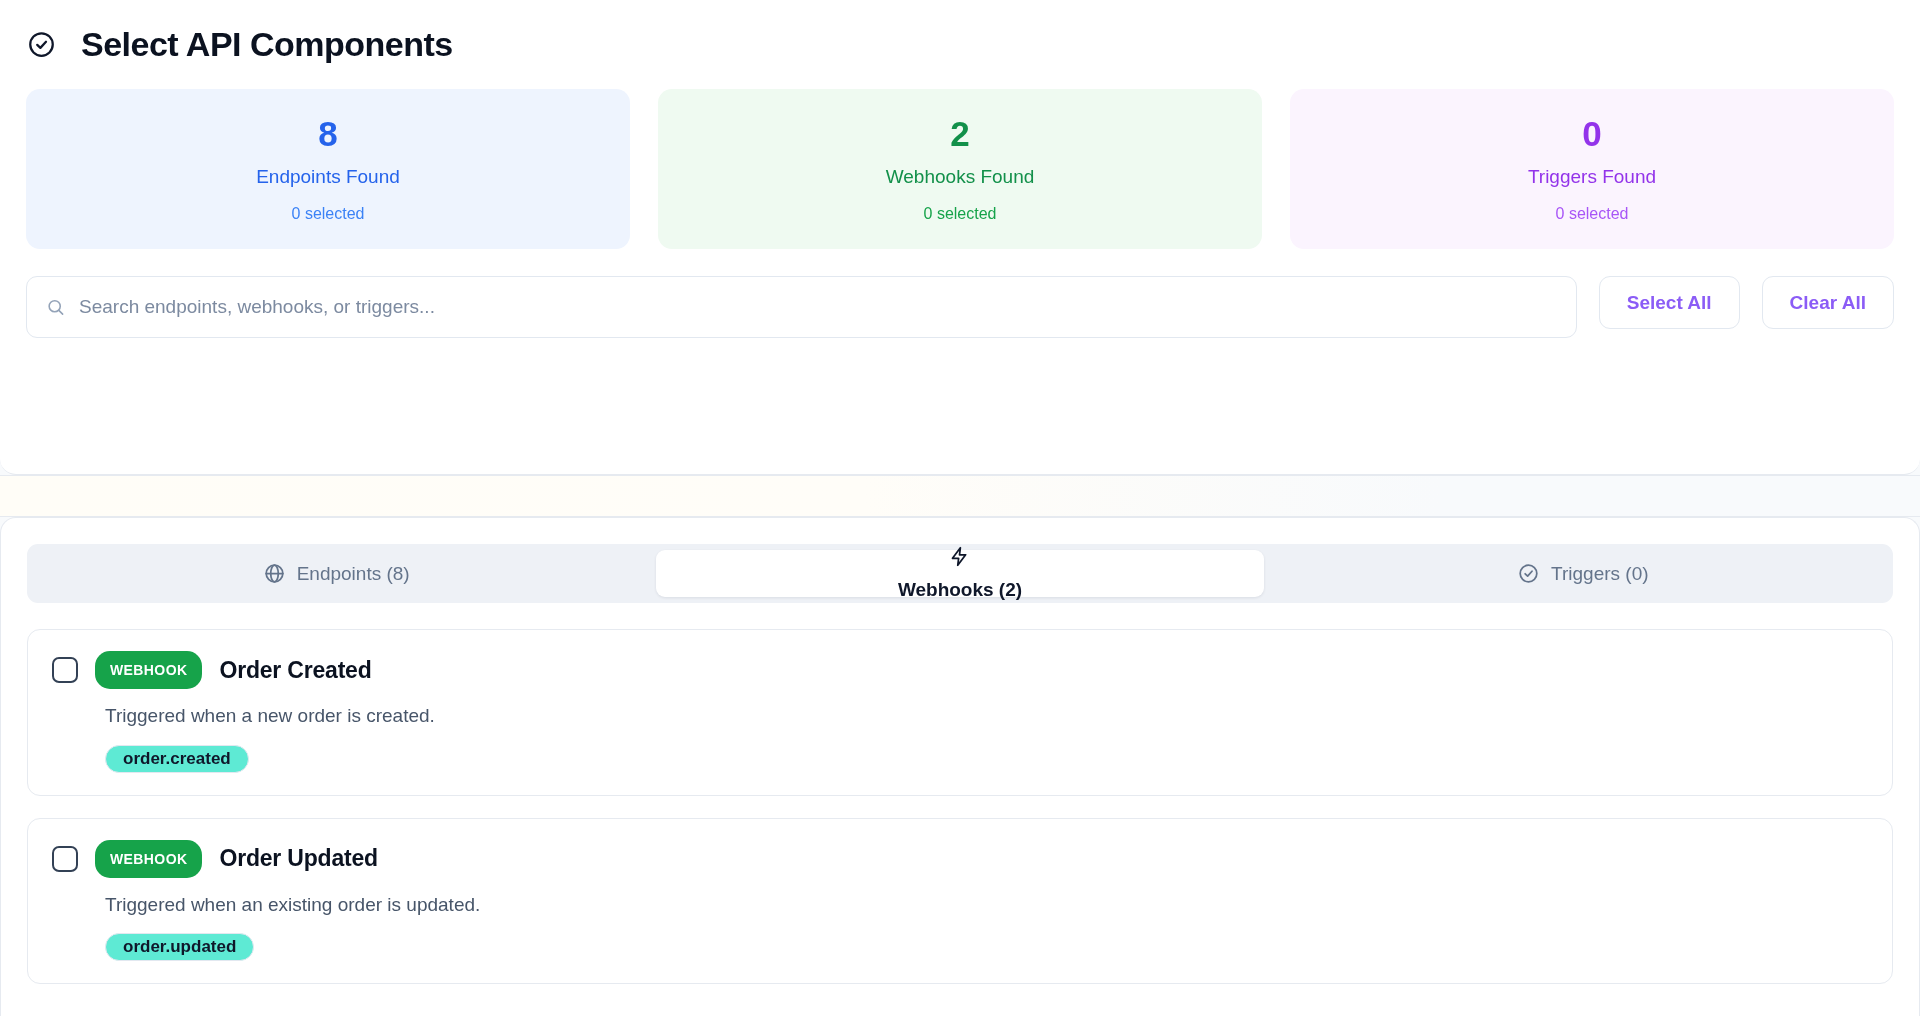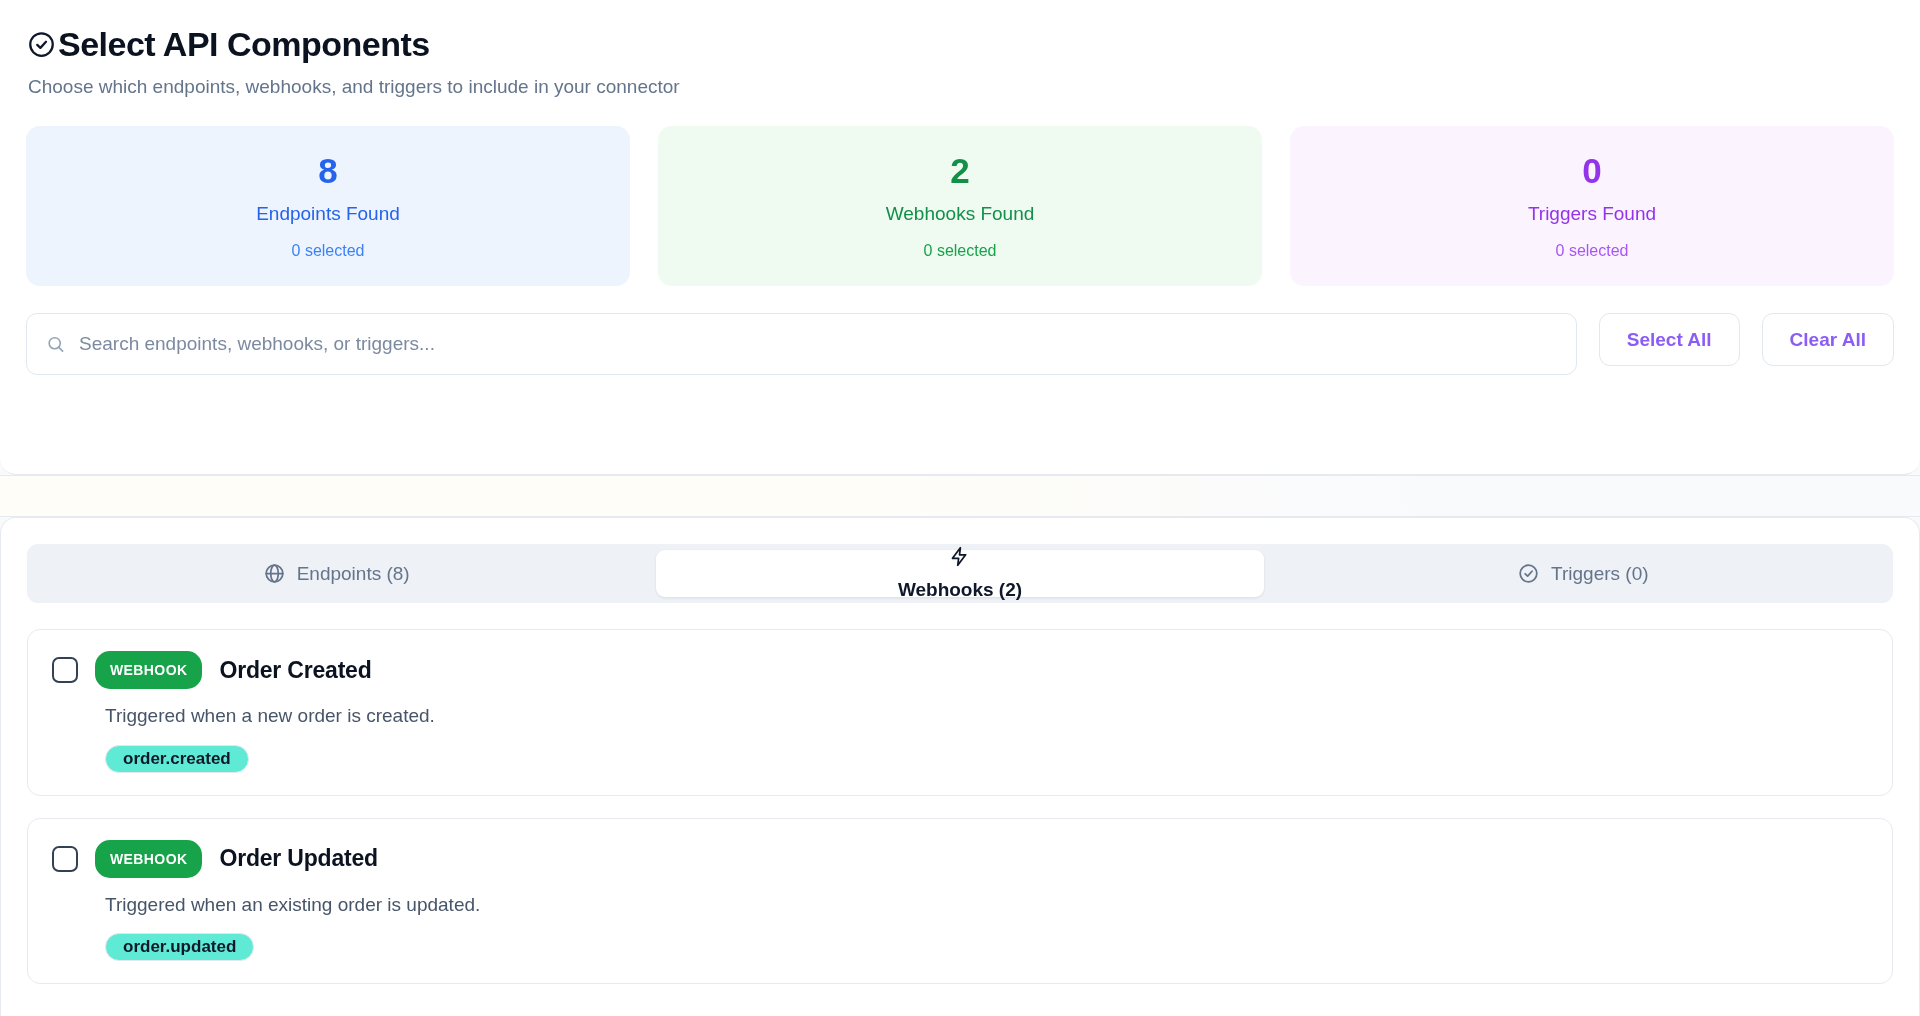--- a/index.html
+++ b/index.html
@@ -29,21 +29,21 @@
     border-right: none;
     border-radius: 0 0 16px 16px;
     padding: 26px 26px 34px 26px;
     width: 1920px;
     height: 475px;
   }
 
   .header-row {
     display: flex;
     align-items: center;
-    gap: 3px;
+    gap: 26px;
     margin-left: 2px;
   }
 
   .check-circle-icon {
     width: 27px;
     height: 27px;
     flex: 0 0 27px;
     color: #0f172a;
     display: block;
   }
@@ -296,21 +296,20 @@
   <div class="panel-top">
 
     <div class="header-row">
       <svg class="check-circle-icon" viewBox="0 0 24 24" fill="none" stroke="currentColor" stroke-width="2" stroke-linecap="round" stroke-linejoin="round">
         <circle cx="12" cy="12" r="10"></circle>
         <polyline points="8.2 12.3 11 15 16 9.6"></polyline>
       </svg>
       <div class="page-title">Select API Components</div>
     </div>
 
-    <div class="page-subtitle">Choose which endpoints, webhooks, and triggers to include in your connector</div>
 
     <div class="stats-row">
 
       <div class="stat-card blue">
         <div class="stat-value">8</div>
         <div class="stat-label">Endpoints Found</div>
         <div class="stat-sub">0 selected</div>
       </div>
 
       <div class="stat-card green">

